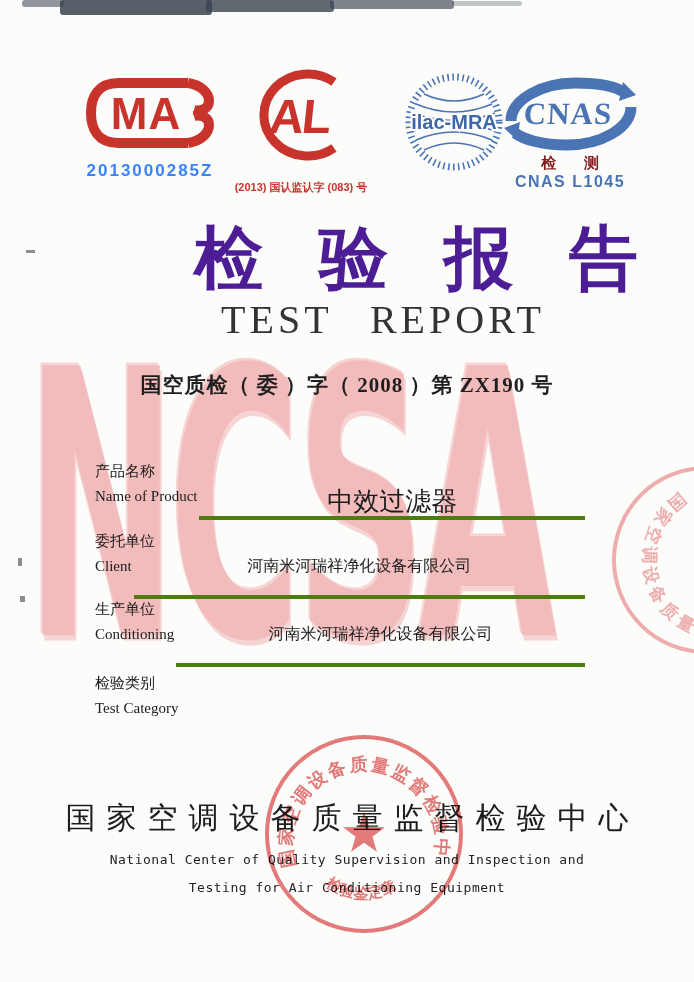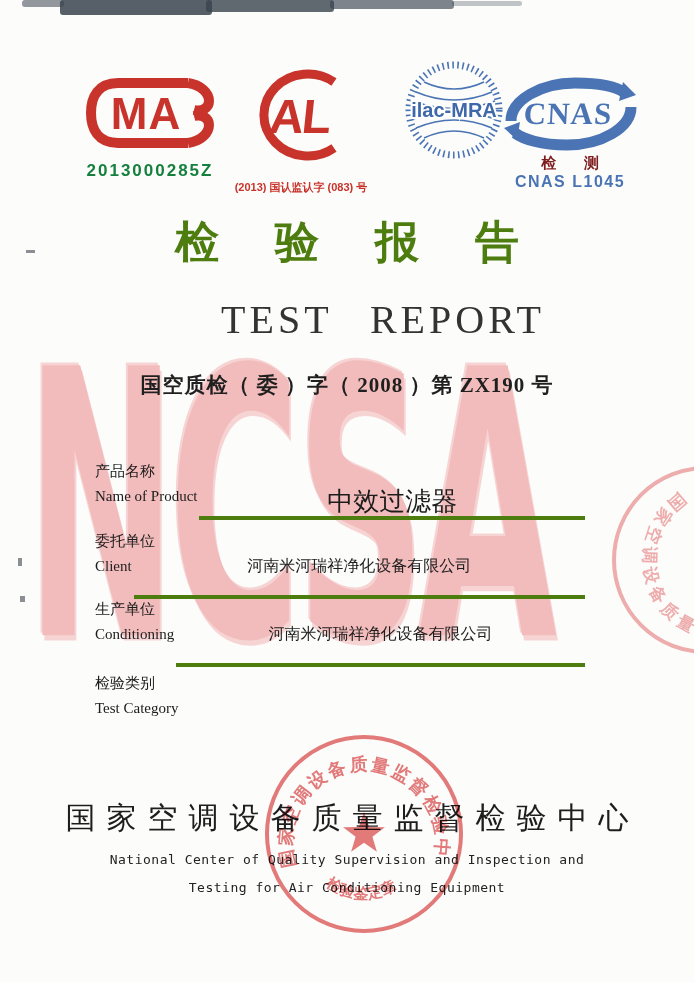--- a/index.html
+++ b/index.html
@@ -12,32 +12,32 @@
 
   
   .watermark{position:absolute;left:26px;top:322px;z-index:0;
     font-family:"DejaVu Sans",sans-serif;font-weight:bold;font-size:285px;line-height:1;
     letter-spacing:-12px;color:#f3bcbc;transform:scale(0.63,1.30);transform-origin:0 0;
     text-shadow:3px 4px 0 #f7d4d4, -3px -2px 0 #f7d4d4;filter:blur(0.6px);}
 
   
   .logo-block{position:absolute;z-index:2;text-align:center;}
   .cma-code{margin-top:3px;font-family:"Liberation Sans",sans-serif;font-weight:bold;
-    font-size:17px;letter-spacing:2px;color:#15803d;}
+    font-size:17px;letter-spacing:2px;color:#3b82f6;}
   .cal-code{margin-top:16px;font-family:"Liberation Sans",sans-serif;font-weight:bold;
     font-size:11px;color:#c8342c;}
   .cnas-zh{margin-top:2px;font-size:15px;color:#7f1d1d;font-weight:bold;
     letter-spacing:12px;text-indent:12px;}
   .cnas-code{font-family:"Liberation Sans",sans-serif;font-weight:bold;font-size:16px;
     letter-spacing:1.5px;color:#4a74b4;}
 
   
-  .title-zh{position:absolute;top:213px;left:0;width:100%;z-index:2;text-align:center;
-    font-family:"DejaVu Sans",sans-serif;font-weight:bold;font-size:44px;
-    letter-spacing:56px;text-indent:56px;color:#4d7c0f;}
+  .title-zh{position:absolute;top:213px;left:0;width:100%;z-index:2;text-align:right;
+    font-family:"DejaVu Sans",sans-serif;font-weight:bold;font-size:69px;
+    letter-spacing:56px;text-indent:56px;color:#4c1d95;}
   .title-en{position:absolute;top:296px;left:0;width:100%;z-index:2;text-align:center;
     font-size:40px;letter-spacing:4px;word-spacing:24px;color:#333;margin-left:36px;}
   .report-no{position:absolute;top:371px;left:0;width:100%;z-index:2;text-align:center;
     font-size:21px;font-weight:600;letter-spacing:1px;color:#1f1f1f;}
 
   
   .field{position:absolute;left:95px;width:490px;z-index:2;}
   .field .cn{font-size:15px;}
   .field .row{display:flex;align-items:flex-start;margin-top:7px;}
   .field .en{font-size:15px;white-space:nowrap;padding-right:2px;padding-bottom:1px;}
@@ -80,21 +80,21 @@
   </div>
 
   <div class="logo-block" style="left:226px;top:66px;width:150px;">
     <svg width="106" height="98" viewBox="0 0 106 98" style="display:block;margin:0 auto;">
       <path d="M 86 16 A 44 41 0 1 0 86 82" fill="none" stroke="#c8342c" stroke-width="9"></path>
       <text x="27" y="67" font-family="Liberation Sans, sans-serif" font-weight="bold" font-size="48" fill="#c8342c" transform="skewX(-6)" letter-spacing="-2">AL</text>
     </svg>
     <div class="cal-code">(2013) 国认监认字 (083) 号</div>
   </div>
 
-  <div class="logo-block" style="left:404px;top:60px;width:100px;">
+  <div class="logo-block" style="left:404px;top:72px;width:100px;">
     <svg width="100" height="100" viewBox="0 0 100 100">
       <circle cx="50" cy="50" r="45" fill="none" stroke="#4a74b4" stroke-width="7" stroke-dasharray="1.6 3.4"></circle>
       <path d="M 20 22 Q 50 36 80 22" fill="none" stroke="#4a74b4" stroke-width="1.6"></path>
       <path d="M 12 32 Q 50 48 88 32" fill="none" stroke="#4a74b4" stroke-width="1.6"></path>
       <path d="M 9 41 Q 50 56 91 41" fill="none" stroke="#4a74b4" stroke-width="1.6"></path>
       <path d="M 20 78 Q 50 64 80 78" fill="none" stroke="#4a74b4" stroke-width="1.6"></path>
       <path d="M 12 68 Q 50 52 88 68" fill="none" stroke="#4a74b4" stroke-width="1.6"></path>
       <path d="M 9 59 Q 50 44 91 59" fill="none" stroke="#4a74b4" stroke-width="1.6"></path>
       <text x="50" y="57" text-anchor="middle" font-family="Liberation Sans, sans-serif" font-weight="bold" font-size="20" fill="#3f68ab" stroke="#ffffff" stroke-width="4" paint-order="stroke">ilac-MRA</text>
     </svg>

